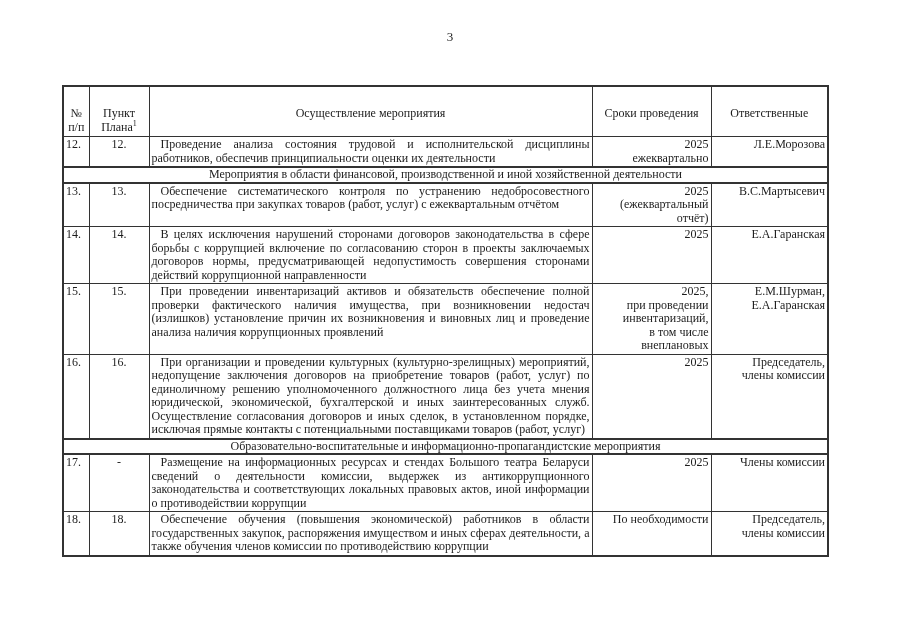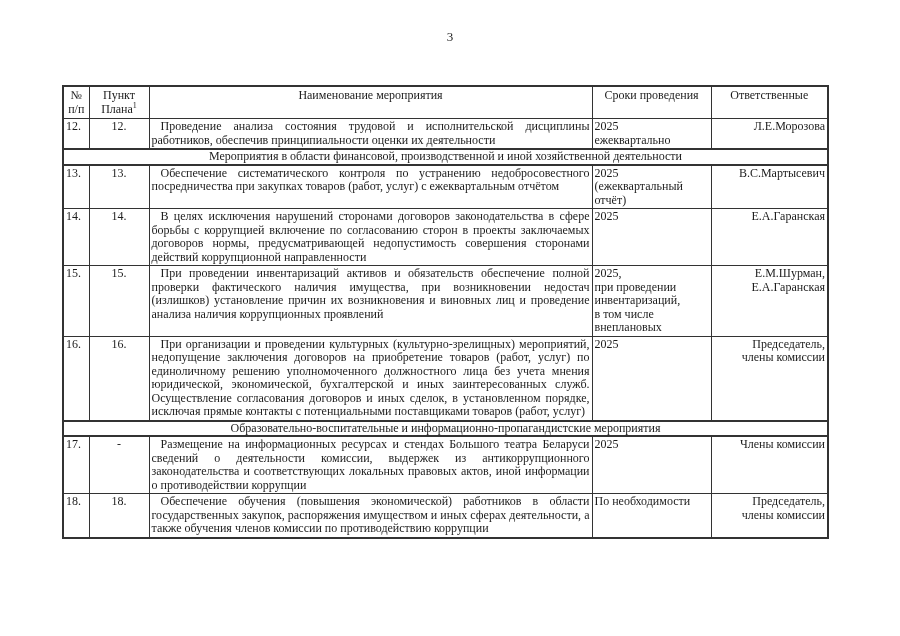--- a/index.html
+++ b/index.html
@@ -39,32 +39,32 @@
   table.plan th, table.plan td {
     border: 1px solid #333;
     vertical-align: top;
     font-weight: normal;
     padding: 1px 2px;
     overflow: hidden;
   }
   table.plan th {
     text-align: center;
     height: 28px;
-    padding-top: 2px;
+    padding-top: 20px;
   }
   td.c-num  { text-align: left; padding-left: 2px; }
   td.c-plan { text-align: center; }
   td.c-name {
     text-align: justify;
     text-indent: 9px;
     padding-left: 4px;
     padding-right: 3px;
     margin-left: 40px;
   }
-  td.c-term { text-align: left; white-space: pre-line; }
+  td.c-term { text-align: right; white-space: pre-line; }
   td.c-resp { text-align: right; white-space: pre-line; padding-left: 3px; }
   tr.section td {
     text-align: center;
     border-top: 2px solid #333;
     border-bottom: 2px solid #333;
     padding: 0 2px;
   }
   sup { font-size: 8px; line-height: 0; }
 </style>
 </head>
@@ -79,21 +79,21 @@
       <col style="width:26px">
       <col style="width:60px">
       <col style="width:443px">
       <col style="width:119px">
       <col style="width:117px">
     </colgroup>
     <thead>
       <tr>
         <th>№ п/п</th>
         <th><span>Пункт</span><br><span>Плана</span><sup>1</sup></th>
-        <th>Наименование мероприятия</th>
+        <th>Осуществление мероприятия</th>
         <th>Сроки проведения</th>
         <th>Ответственные</th>
       </tr>
     </thead>
     <tbody>
       <tr>
         <td class="c-num">12.</td>
         <td class="c-plan">12.</td>
         <td class="c-name">Проведение анализа состояния трудовой и исполнительской дисциплины работников, обеспечив принципиальности оценки их деятельности</td>
         <td class="c-term">2025

